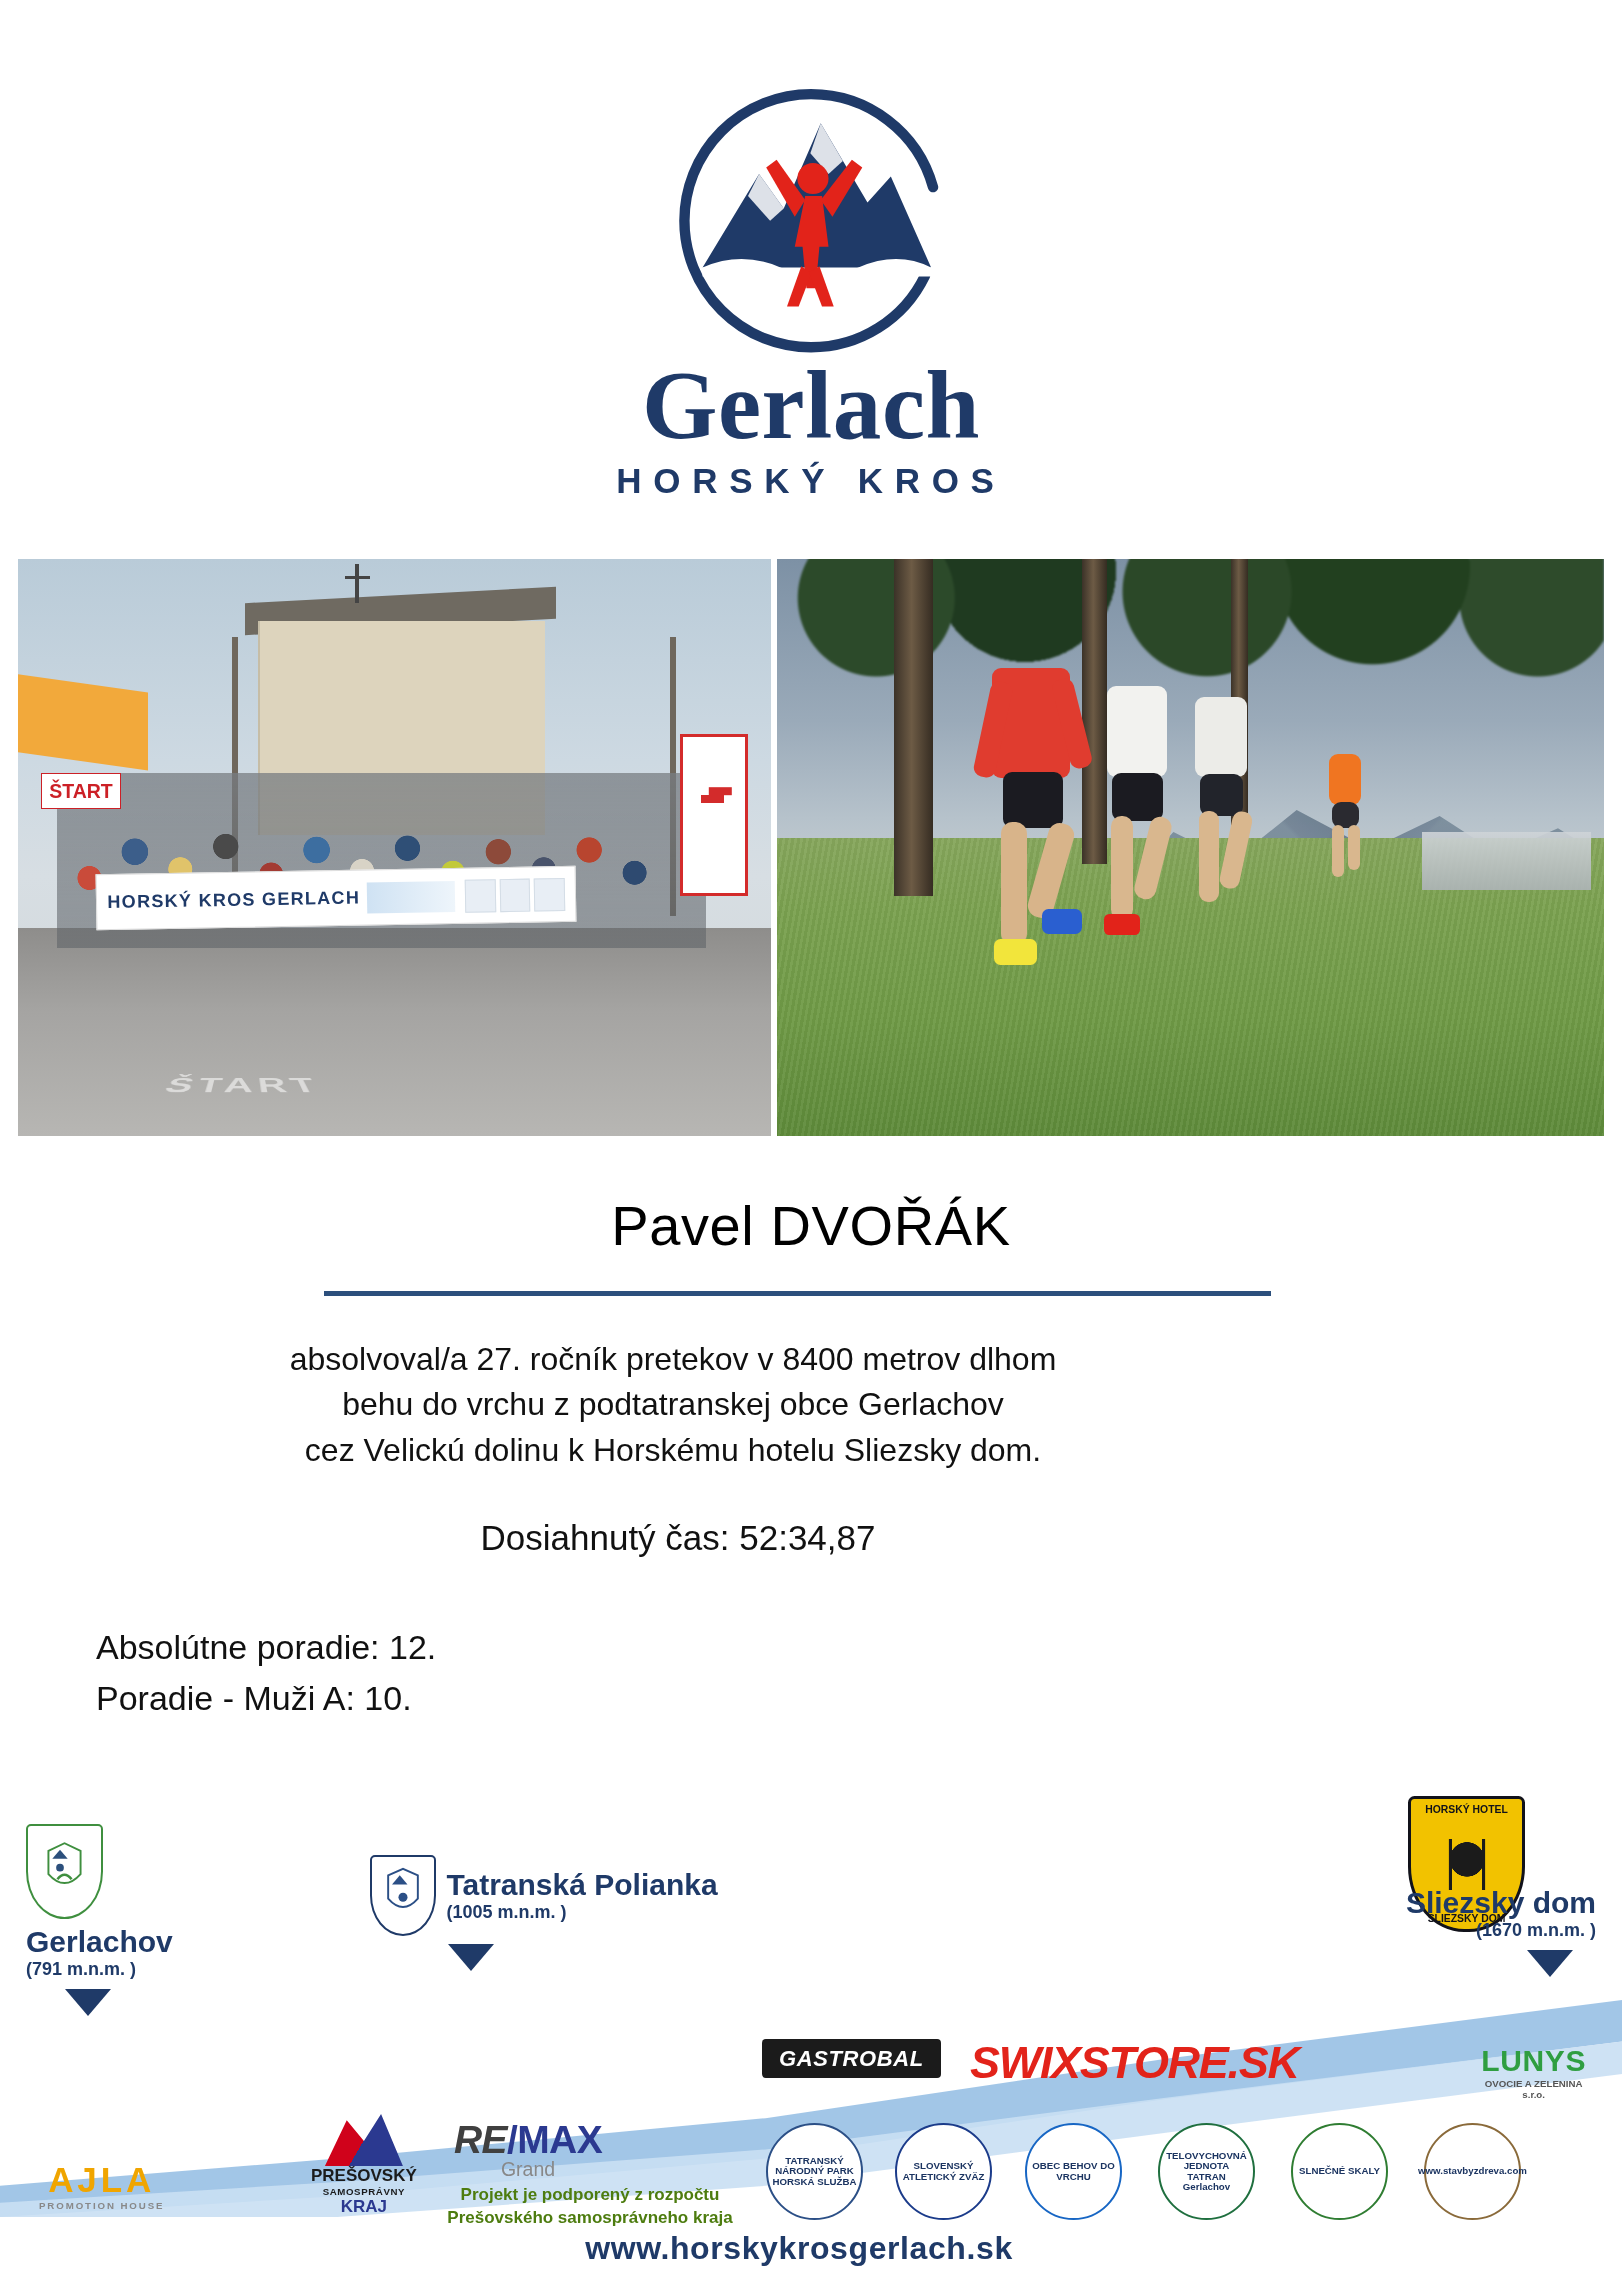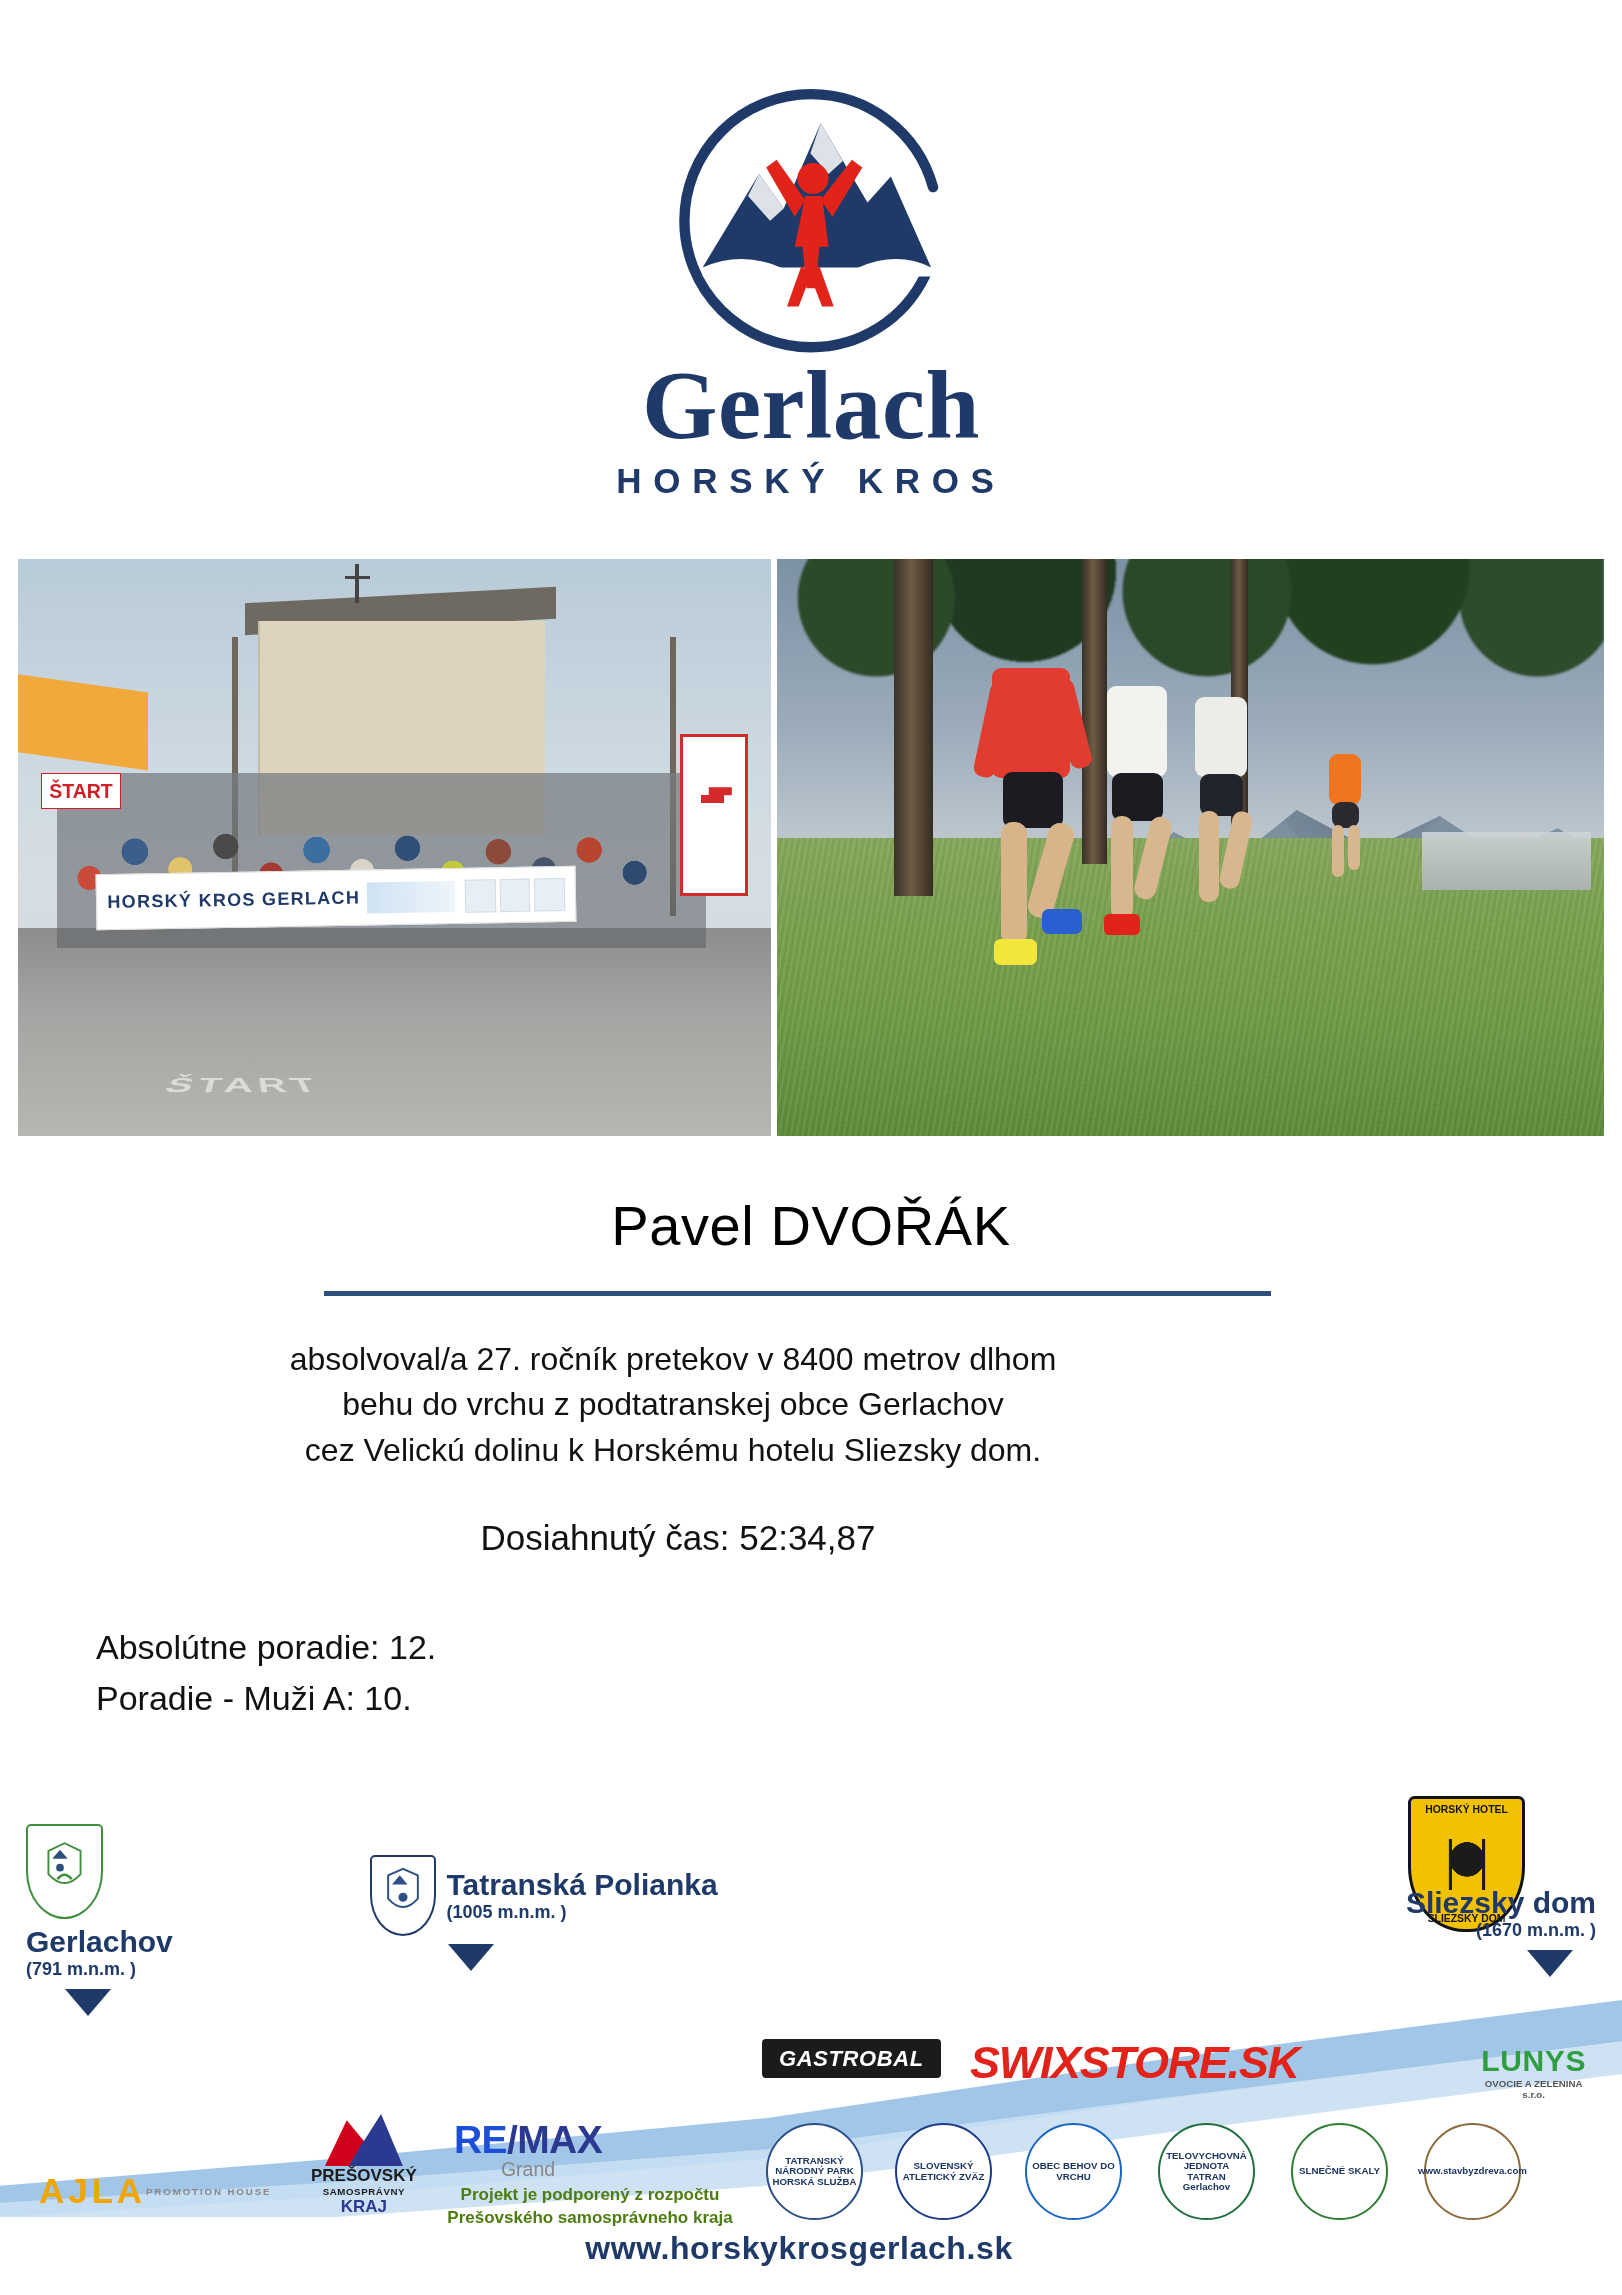--- a/index.html
+++ b/index.html
@@ -268,41 +268,41 @@
     font-size: 11px; font-weight: bold; color: #11121a;
   }
   .sd-eagle {
     width: 58px; height: 51px;
     background: radial-gradient(circle at 50% 40%, #1b1b1b 0 17px, transparent 17.5px),
                 linear-gradient(90deg, transparent 0 18%, #1b1b1b 19% 24%, transparent 25% 75%, #1b1b1b 76% 81%, transparent 82%);
   }
 
   .remax-box { display: flex; flex-direction: column; align-items: center; }
   .remax-word { font-size: 39px; font-weight: bold; letter-spacing: -0.6px; }
-  .remax-word .re { color: #1d4ed8; }
+  .remax-word .re { color: #404040; font-style: italic; }
   .remax-word .slash { color: #2b3990; }
   .remax-word .max { color: #2b3990; }
   .remax-grand { font-size: 19.5px; color: #888; margin-top: -3.9px; }
 
   .proj-text {
     font-size: 17px; font-weight: bold; color: #4d7c0f; line-height: 1.35; text-align: center;
   }
 
   .swix {
     font-size: 45px; font-weight: bold; font-style: italic; color: #e2231a; letter-spacing: -1.3px;
   }
   .gastrobal {
     background: #1b1b1b; color: #fff; font-style: italic; font-weight: bold;
     font-size: 22px; padding: 6.5px 17px; border-radius: 3.9px; letter-spacing: 0.6px;
   }
   .lunys-box { display: flex; flex-direction: column; align-items: center; }
   .lunys-word { font-size: 30px; font-weight: bold; color: #2f9e41; letter-spacing: 0.6px; }
   .lunys-sub { font-size: 9.7px; color: #555; font-weight: bold; }
 
-  .ajla-box { display: flex; flex-direction: row; align-items: center; }
+  .ajla-box { display: flex; flex-direction: column; align-items: center; }
   .ajla-word { font-size: 35px; font-weight: bold; color: #f0a500; letter-spacing: 3.9px; }
   .ajla-sub { font-size: 9.7px; color: #888; letter-spacing: 1.9px; font-weight: bold; }
 
   .psk-box { display: flex; flex-direction: column; align-items: center; }
   .psk-shape { width: 78px; height: 52px; background: linear-gradient(120deg,#d0021b 0 50%, #2b3990 50% 100%); clip-path: polygon(0 100%, 28% 12%, 50% 52%, 72% 0, 100% 100%); }
   .psk-t1 { font-size: 17px; font-weight: bold; color: #1b1b1b; }
   .psk-t2 { font-size: 9.7px; font-weight: bold; color: #1b1b1b; letter-spacing: 0.6px; }
   .psk-t3 { font-size: 17px; font-weight: bold; color: #2b3990; }
 </style>
 </head>

